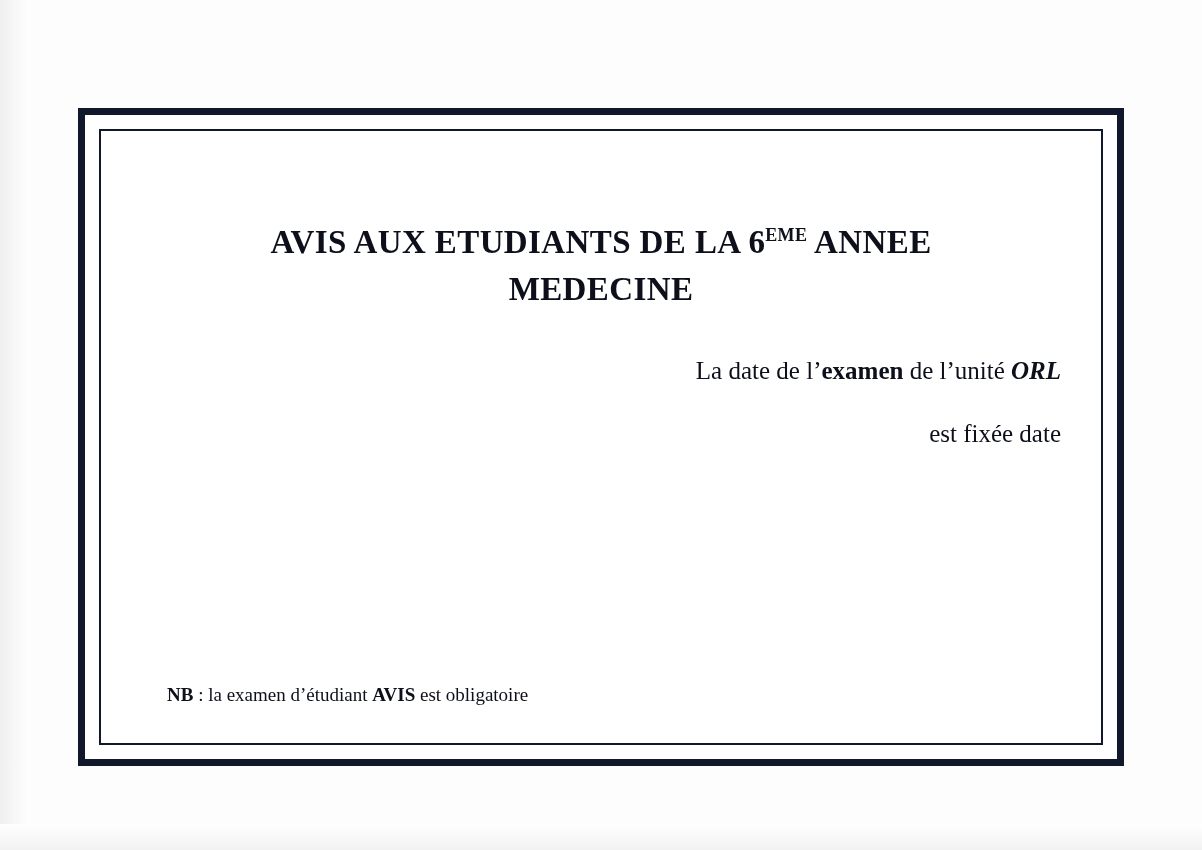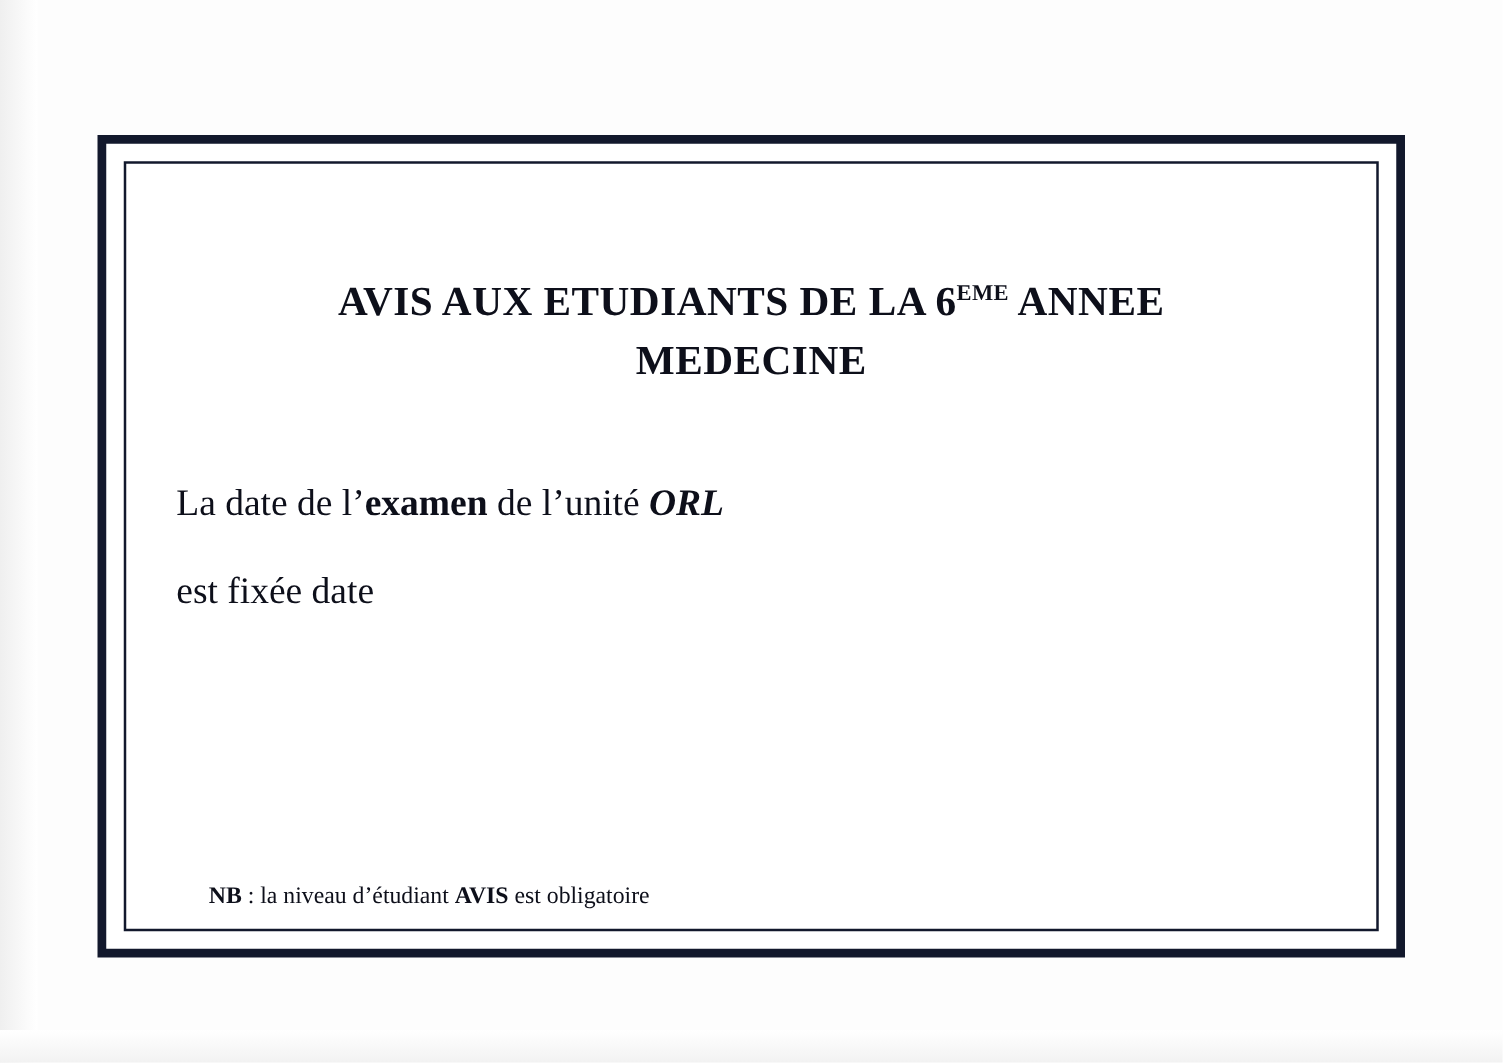--- a/index.html
+++ b/index.html
@@ -37,21 +37,21 @@
   
   .notice-inner {
     position: absolute;
     left: 14px;
     top: 14px;
     right: 14px;
     bottom: 14px;
     border: 2px solid #12182c;
     background: #ffffff;
     box-sizing: border-box;
-    padding: 26px 40px 10px 40px;
+    padding: 26px 40px 32px 40px;
   }
 
   .notice-content {
     position: relative;
     width: 100%;
     height: 100%;
   }
 
   .notice-title {
     text-align: center;
@@ -62,23 +62,23 @@
     margin-top: 62px;
     padding: 0 28px;
   }
   .notice-title sup {
     font-size: 18px;
     vertical-align: super;
     letter-spacing: 0.3px;
   }
 
   .body-block {
-    margin-top: 70px;
-    text-align: left;
-    font-size: 30px;
+    margin-top: 42px;
+    text-align: right;
+    font-size: 25px;
     line-height: 1.30;
   }
   .body-line {
     margin: 0 0 31px 0;
   }
   .body-line:last-child {
     margin-bottom: 0;
   }
   .b {
     font-weight: bold;
@@ -141,20 +141,20 @@
             <span>La date de l’</span><span class="b">examen</span><span> de l’unité </span><span class="bi">ORL</span>
           </p>
 
           <p class="body-line">est fixée date</p>
 
 
 
         </div>
 
         <p class="nb-line">
-          <span class="b">NB</span><span> : la niveau d’étudiant </span><span class="b">AVIS</span><span> est obligatoire</span>
+          <span class="b">NB</span><span> : la examen d’étudiant </span><span class="b">AVIS</span><span> est obligatoire</span>
         </p>
 
       </div>
     </div>
   </div>
 
 </div>
 
 </body></html>

